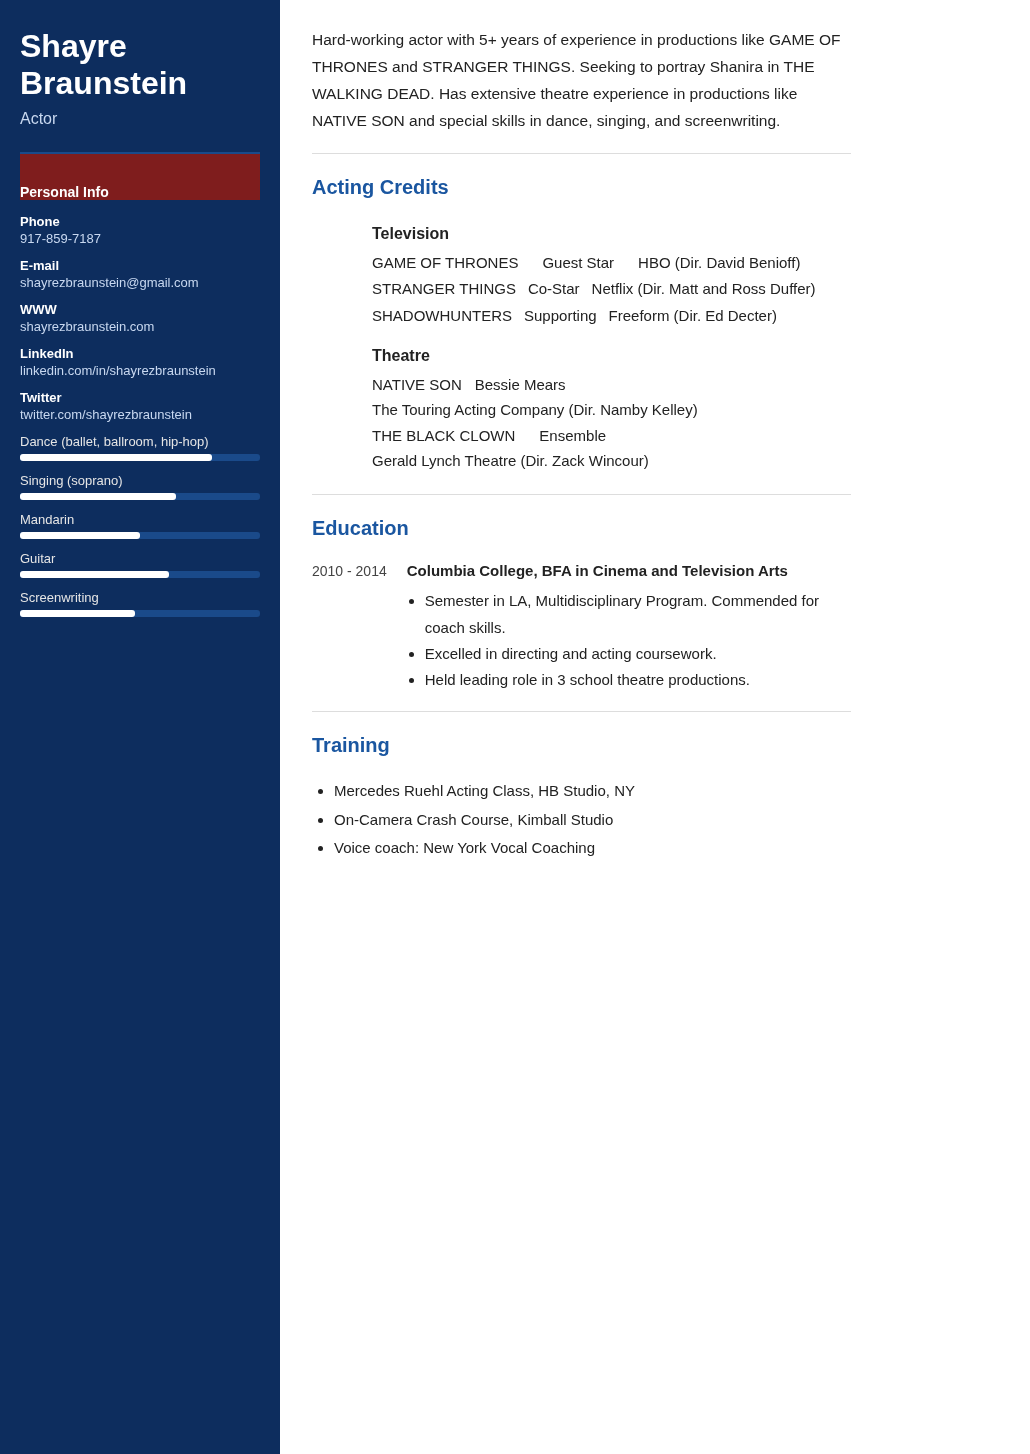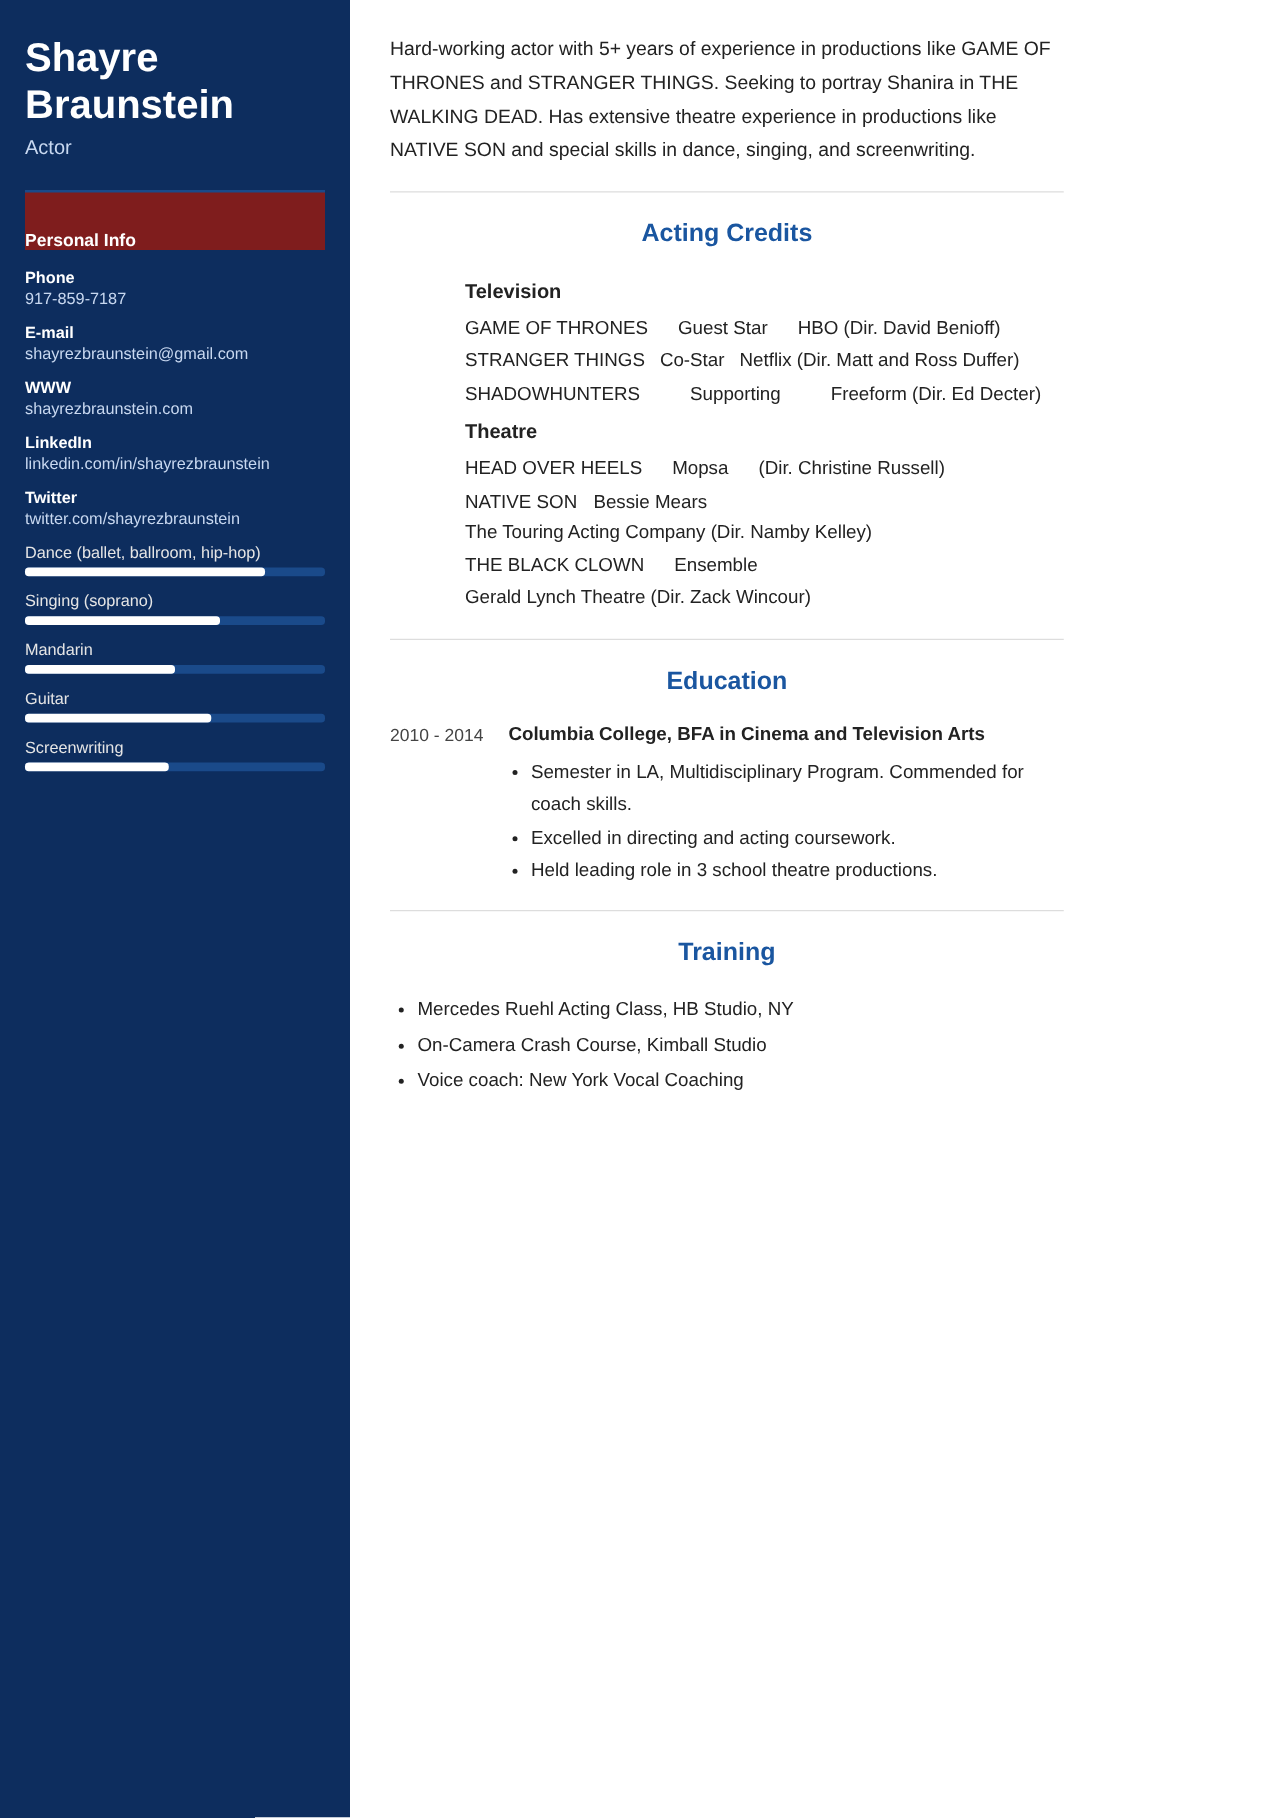--- a/index.html
+++ b/index.html
@@ -91,21 +91,20 @@
       margin-bottom: 22px;
       padding-bottom: 18px;
       border-bottom: 1.5px solid #ddd;
     }
     .section-title {
       font-size: 20px;
       font-weight: 800;
       color: #1a56a0;
       margin-bottom: 12px;
       padding-bottom: 8px;
-      text-align: center;
     }
     .credits-section {
       margin-bottom: 22px;
       padding-bottom: 18px;
       border-bottom: 1.5px solid #ddd;
     }
     .credit-category {
       font-size: 16px;
       font-weight: 800;
       color: #222;
@@ -210,31 +209,26 @@
           <div style="display: flex; padding-left: 60px; margin-bottom: 2px; font-size: 15px; line-height: 1.65; flex-wrap: wrap; gap: 0px 14px;">
             <span style="font-weight: 400; margin-right: 10px;">GAME OF THRONES</span>
             <span style="margin-right: 10px;">Guest Star</span>
             <span>HBO (Dir. David Benioff)</span>
           </div>
           <div style="display: flex; padding-left: 60px; margin-bottom: 2px; font-size: 15px; line-height: 1.65; flex-wrap: wrap; gap: 0px 2px;">
             <span style="font-weight: 400; margin-right: 10px;">STRANGER THINGS</span>
             <span style="margin-right: 10px;">Co-Star</span>
             <span>Netflix (Dir. Matt and Ross Duffer)</span>
           </div>
-          <div style="display: flex; padding-left: 60px; margin-bottom: 2px; font-size: 15px; line-height: 1.65; flex-wrap: wrap; gap: 0px 30px;">
+          <div style="display: flex; padding-left: 60px; margin-bottom: 12px; font-size: 15px; line-height: 1.65; flex-wrap: wrap; gap: 0px 2px;">
             <span style="font-weight: 400; margin-right: 10px;">SHADOWHUNTERS</span>
             <span style="margin-right: 10px;">Supporting</span>
             <span>Freeform (Dir. Ed Decter)</span>
           </div>
           <div class="credit-category">Theatre</div>
-          <div style="display: flex; padding-left: 60px; margin-bottom: 2px; font-size: 15px; line-height: 1.65; flex-wrap: wrap; gap: 0px 14px;">
-            <span style="font-weight: 400; margin-right: 10px;">HEAD OVER HEELS</span>
-            <span style="margin-right: 10px;">Mopsa</span>
-            <span>(Dir. Christine Russell)</span>
-          </div>
           <div style="display: flex; padding-left: 60px; margin-bottom: 2px; font-size: 15px; line-height: 1.65; flex-wrap: wrap; gap: 0px 3px;">
             <span style="font-weight: 400; margin-right: 10px;">NATIVE SON</span>
             <span style="margin-right: 10px;">Bessie Mears</span>
             <span>The Touring Acting Company (Dir. Namby Kelley)</span>
           </div>
           <div style="display: flex; padding-left: 60px; margin-bottom: 2px; font-size: 15px; line-height: 1.65; flex-wrap: wrap; gap: 0px 14px;">
             <span style="font-weight: 400; margin-right: 10px;">THE BLACK CLOWN</span>
             <span style="margin-right: 10px;">Ensemble</span>
             <span>Gerald Lynch Theatre (Dir. Zack Wincour)</span>
           </div>

